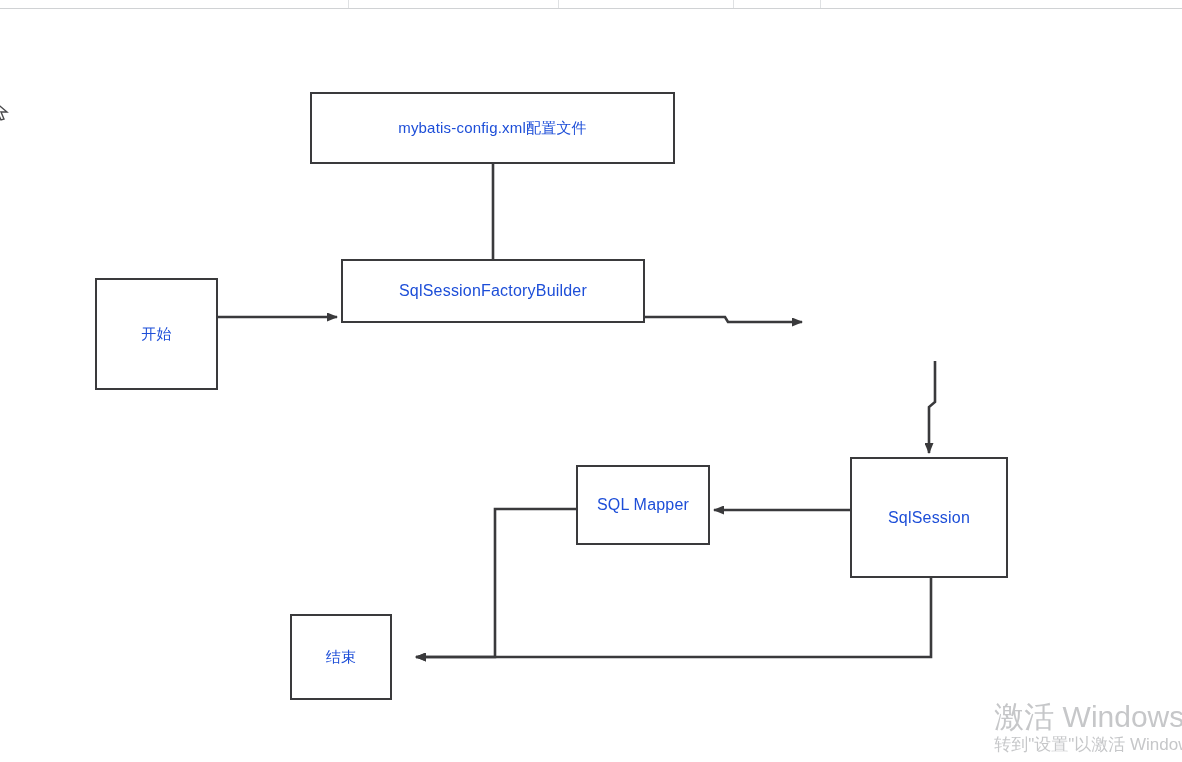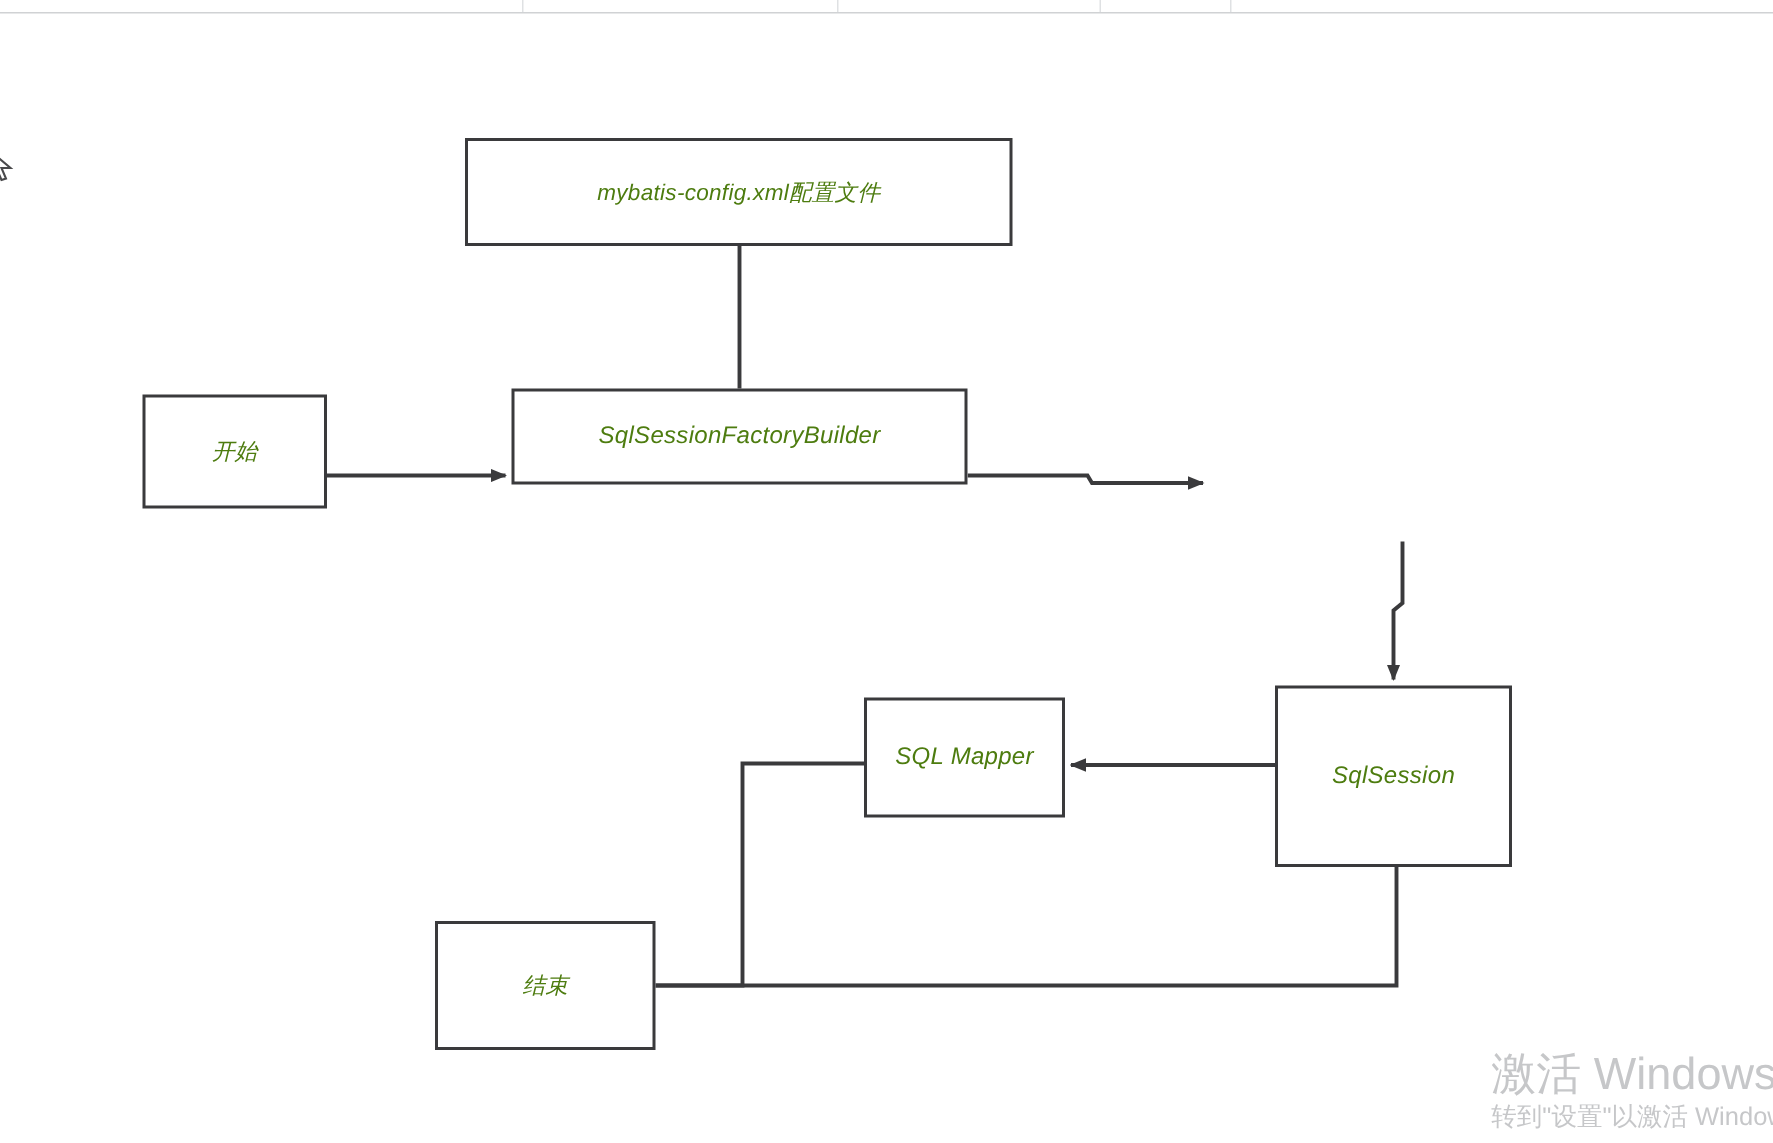--- a/index.html
+++ b/index.html
@@ -54,25 +54,24 @@
   }
 
   .node {
     position: absolute;
     box-sizing: border-box;
     border: 2px solid #3a3a3c;
     background: #ffffff;
     display: flex;
     align-items: center;
     justify-content: center;
-    color: #4d7c0f;
+    color: #1d4ed8;
     font-size: 16px;
     letter-spacing: .2px;
     white-space: nowrap;
-    font-style: italic;
   }
   .node.cjk { font-size: 15px; }
 
   
   #watermark {
     position: absolute;
     right: -34px;
     bottom: 6px;
     text-align: left;
     color: #c6c7c9;
@@ -120,38 +119,38 @@
       <path d="M850,510 L714,510"></path>
       <path d="M576,509 L495,509 L495,657 L416,657"></path>
       <path d="M931,562 L931,657 L416,657"></path>
     </g>
   </svg>
 
   <div class="node cjk" style="left:310px;top:92px;width:365px;height:72px">
     <span>mybatis-config.xml配置文件</span>
   </div>
 
-  <div class="node cjk" style="left:95px;top:263px;width:123px;height:76px">
+  <div class="node cjk" style="left:95px;top:278px;width:123px;height:112px">
     <span>开始</span>
   </div>
 
   <div class="node" style="left:341px;top:259px;width:304px;height:64px">
     <span>SqlSessionFactoryBuilder</span>
   </div>
 
 
   <div class="node" style="left:850px;top:457px;width:158px;height:121px">
     <span>SqlSession</span>
   </div>
 
   <div class="node" style="left:576px;top:465px;width:134px;height:80px">
     <span>SQL Mapper</span>
   </div>
 
-  <div class="node cjk" style="left:290px;top:614px;width:147px;height:86px">
+  <div class="node cjk" style="left:290px;top:614px;width:102px;height:86px">
     <span>结束</span>
   </div>
 
   <div id="watermark">
     <div class="wm-title">激活 Windows</div>
     <div class="wm-sub">转到"设置"以激活 Windows。</div>
   </div>
 
 </div>
 

